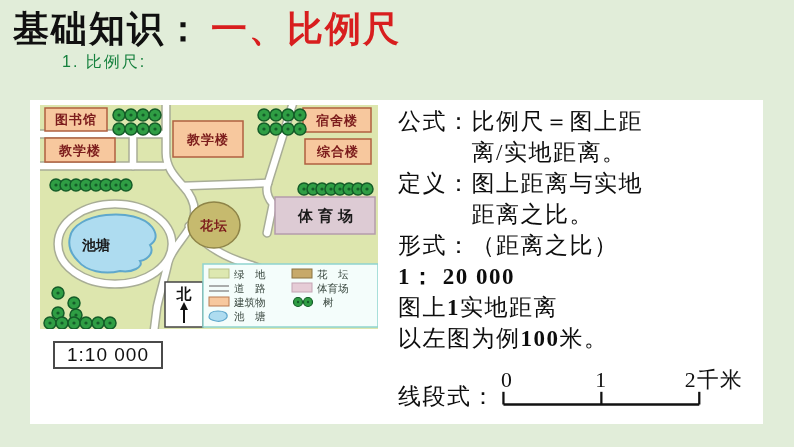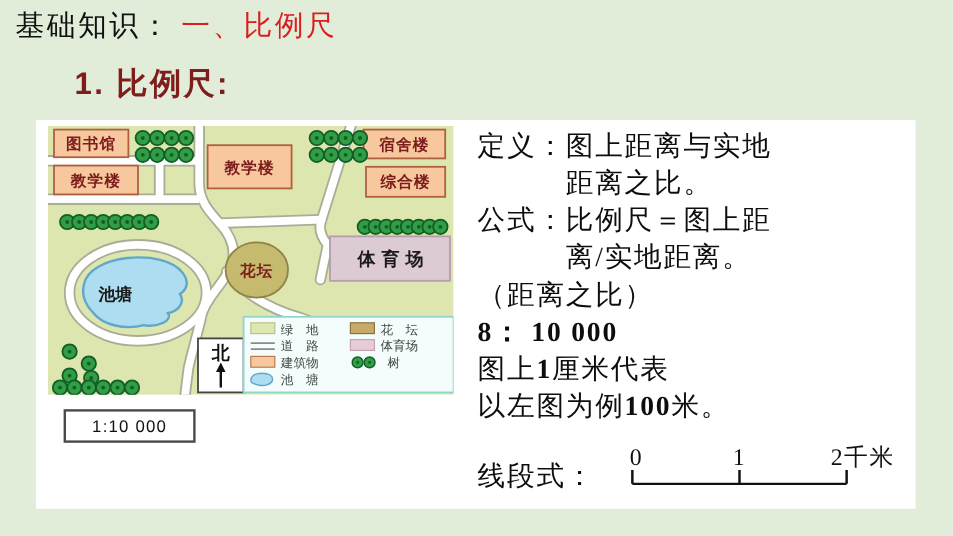--- a/index.html
+++ b/index.html
@@ -3,52 +3,52 @@
 <meta charset="utf-8">
 <style>
   html,body { margin:0; padding:0; }
   body {
     width:794px; height:447px; position:relative; overflow:hidden;
     background:#e1edd9;
     font-family:"Liberation Sans", sans-serif;
   }
   .title {
     position:absolute; left:13px; top:5px;
-    font-size:24px; font-weight:normal; letter-spacing:2px; color:#101010;
+    font-size:36px; font-weight:bold; letter-spacing:2px; color:#101010;
     white-space:nowrap;
   }
   .title .hl { color:#d81e1e; margin-left:8px; }
   .subtitle {
     position:absolute; left:62px; top:52px;
-    font-size:26px; color:#7f1d1d; letter-spacing:2px;font-weight:bold;
+    font-size:16px; color:#15803d; letter-spacing:2px;
   }
   .panel {
     position:absolute; left:30px; top:100px; width:733px; height:324px;
     background:#ffffff;
   }
   .map-svg { position:absolute; left:10px; top:5px; display:block; }
   .map-svg text { font-family:"Liberation Serif","DejaVu Serif",serif; }
   .bld-label { font-size:13px; font-weight:bold; fill:#7c1c1c; letter-spacing:1px; }
   .legend-label { font-size:10.5px; fill:#3c4a42; }
   .scalebox {
     position:absolute; left:23px; top:241px; width:106px; height:24px;
     border:2px solid #4a4a4a; background:#fff;
     display:flex; align-items:center; justify-content:center;
-    font-size:14px; color:#111; letter-spacing:1px;
+    font-size:19px; color:#111; letter-spacing:1px;
   }
   .defs {
     position:absolute; left:368px; top:6px; width:372px;
     font-family:"Liberation Serif","DejaVu Serif",serif;
     font-size:23px; color:#0d0d0d; letter-spacing:1.5px; line-height:31px;
   }
   .def-row { display:flex; }
   .def-label { flex:none; white-space:nowrap; }
   .def-content { flex:1; }
   .bold { font-weight:bold; }
-  .seg-row { margin-top:12px; align-items:flex-end;gap:24px; }
+  .seg-row { margin-top:12px; align-items:flex-end; }
   .seg-svg { display:block; margin-left:2px; margin-bottom:-2px; }
   .seg-svg text { font-family:"Liberation Serif","DejaVu Serif",serif; }
 </style>
 </head>
 <body>
 
 <div class="title"><span>基础知识：</span><span class="hl">一、比例尺</span></div>
 
 <div class="subtitle">1. 比例尺:</div>
 
@@ -211,42 +211,43 @@
     </g>
   </svg>
 
   <div class="scalebox">
     <span>1:10 000</span>
   </div>
 
   <div class="defs">
 
     <div class="def-row">
+      <span class="def-label">公式：</span>
+      <span class="def-content"><span>比例尺＝图上距</span><br>
+      <span>离/实地距离。</span></span>
+    </div>
+
+    <div class="def-row">
       <span class="def-label">定义：</span>
       <span class="def-content"><span>图上距离与实地</span><br>
       <span>距离之比。</span></span>
     </div>
 
     <div class="def-row">
-      <span class="def-label">公式：</span>
-      <span class="def-content"><span>比例尺＝图上距</span><br>
-      <span>离/实地距离。</span></span>
-    </div>
-
-    <div class="def-row">
+      <span class="def-label">形式：</span>
       <span class="def-content"><span>（距离之比）</span></span>
     </div>
 
     <div class="def-row">
-      <span class="def-content bold">8： 10 000</span>
+      <span class="def-content bold">1： 20 000</span>
     </div>
 
     <div class="def-row">
       <span class="def-content">
-        <span>图上</span><span class="bold">1</span><span>厘米代表</span><br>
+        <span>图上</span><span class="bold">1</span><span>实地距离</span><br>
         <span>以左图为例</span><span class="bold">100</span><span>米。</span>
       </span>
     </div>
 
     <div class="def-row seg-row">
       <span class="def-label">线段式：</span>
       <svg class="seg-svg" width="300" height="48" viewBox="0 0 300 48">
         <line x1="6" y1="40" x2="222" y2="40" stroke="#111" stroke-width="2.5"></line>
         <line x1="6" y1="40" x2="6" y2="26" stroke="#111" stroke-width="2.5"></line>
         <line x1="114" y1="40" x2="114" y2="26" stroke="#111" stroke-width="2.5"></line>

